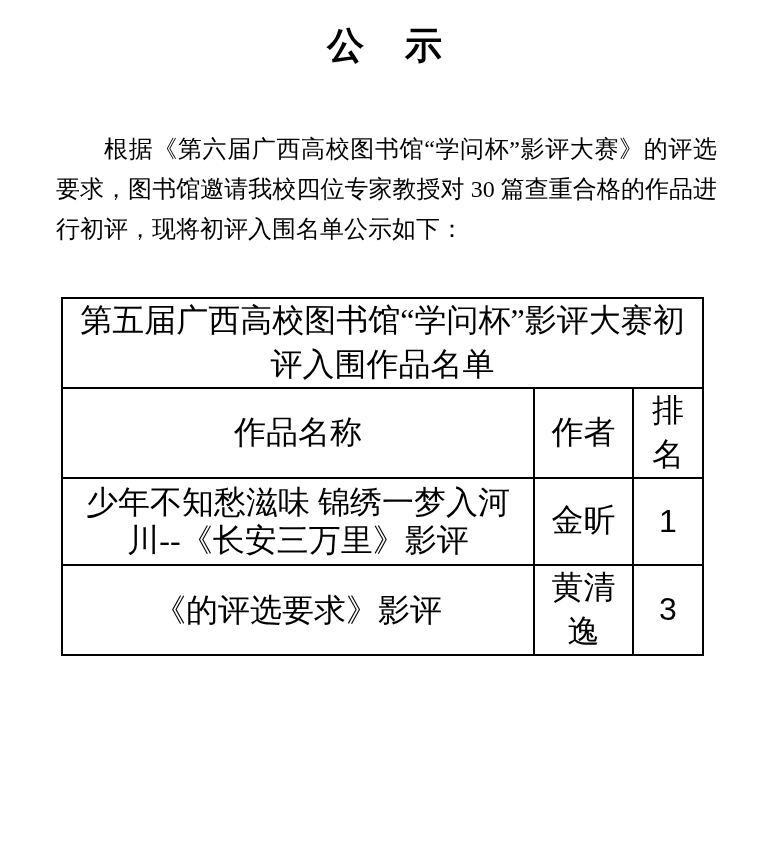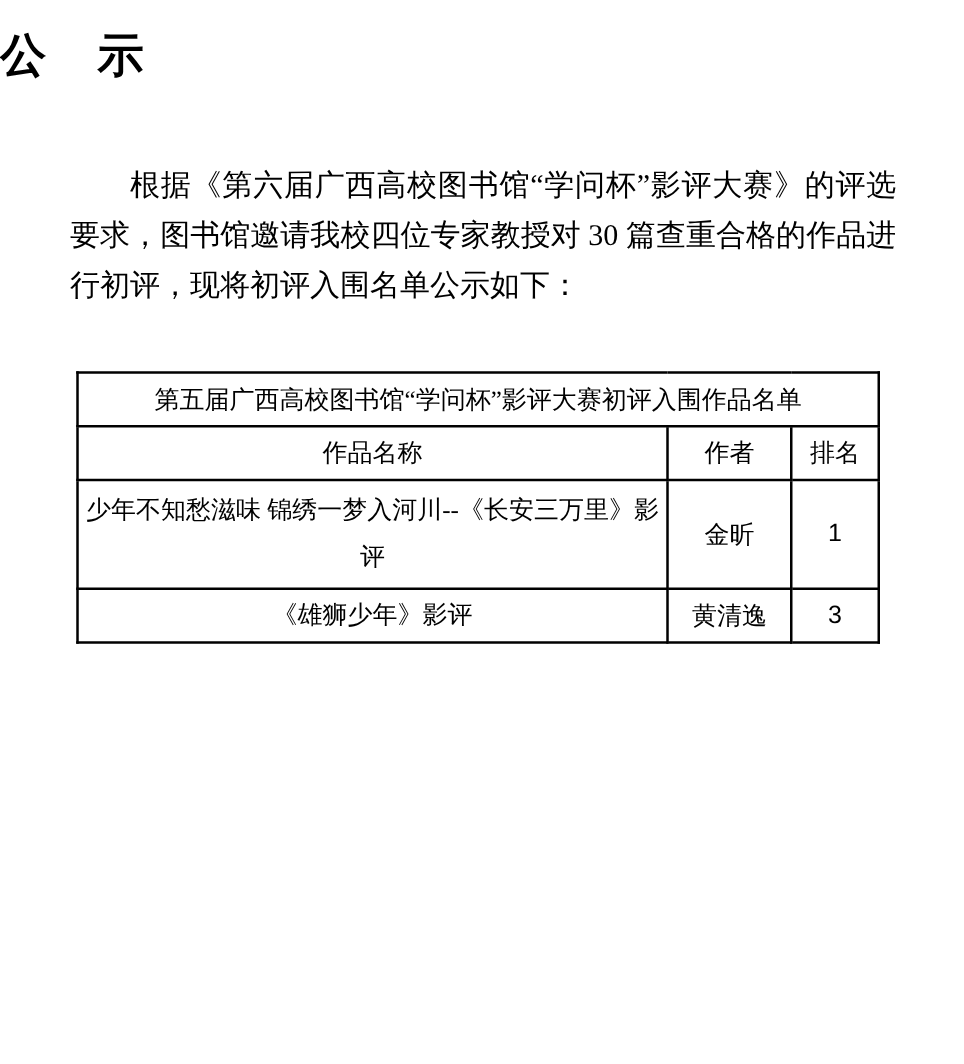--- a/index.html
+++ b/index.html
@@ -12,39 +12,39 @@
     overflow: hidden;
   }
   .page {
     position: relative;
     width: 771px;
     height: 851px;
     background: #ffffff;
   }
   .doc-title {
     margin-top: 26px;
-    text-align: left;
+    text-align: center;
     font-size: 37px;
     line-height: 1.1;
     font-weight: bold;
     letter-spacing: 2px;
   }
   .body-paragraph {
     margin: 62px 54px 0 56px;
     font-size: 24px;
     line-height: 40px;
     text-align: justify;
     text-indent: 48px;
   }
   table.shortlist {
     margin: 48px 0 0 61px;
     width: 641px;
     border-collapse: collapse;
     table-layout: fixed;
-    font-size: 20px;
+    font-size: 32px;
   }
   table.shortlist td, table.shortlist th {
     border: 2px solid #000000;
     text-align: center;
     vertical-align: middle;
     font-weight: normal;
     padding: 0 3px;
     overflow: hidden;
   }
   col.col-work   { width: 472px; }
@@ -99,21 +99,21 @@
         <th>作品名称</th>
         <th>作者</th>
         <th>排名</th>
       </tr>
       <tr class="row-tall">
         <td class="work-cell">少年不知愁滋味 锦绣一梦入河川--《长安三万里》影评</td>
         <td>金昕</td>
         <td class="rank-cell">1</td>
       </tr>
       <tr class="row-last">
-        <td class="work-cell">《雄狮少年》影评</td>
+        <td class="work-cell">《的评选要求》影评</td>
         <td>黄清逸</td>
         <td class="rank-cell">3</td>
       </tr>
     </tbody>
   </table>
 
 
 </div>
 
 </body></html>

